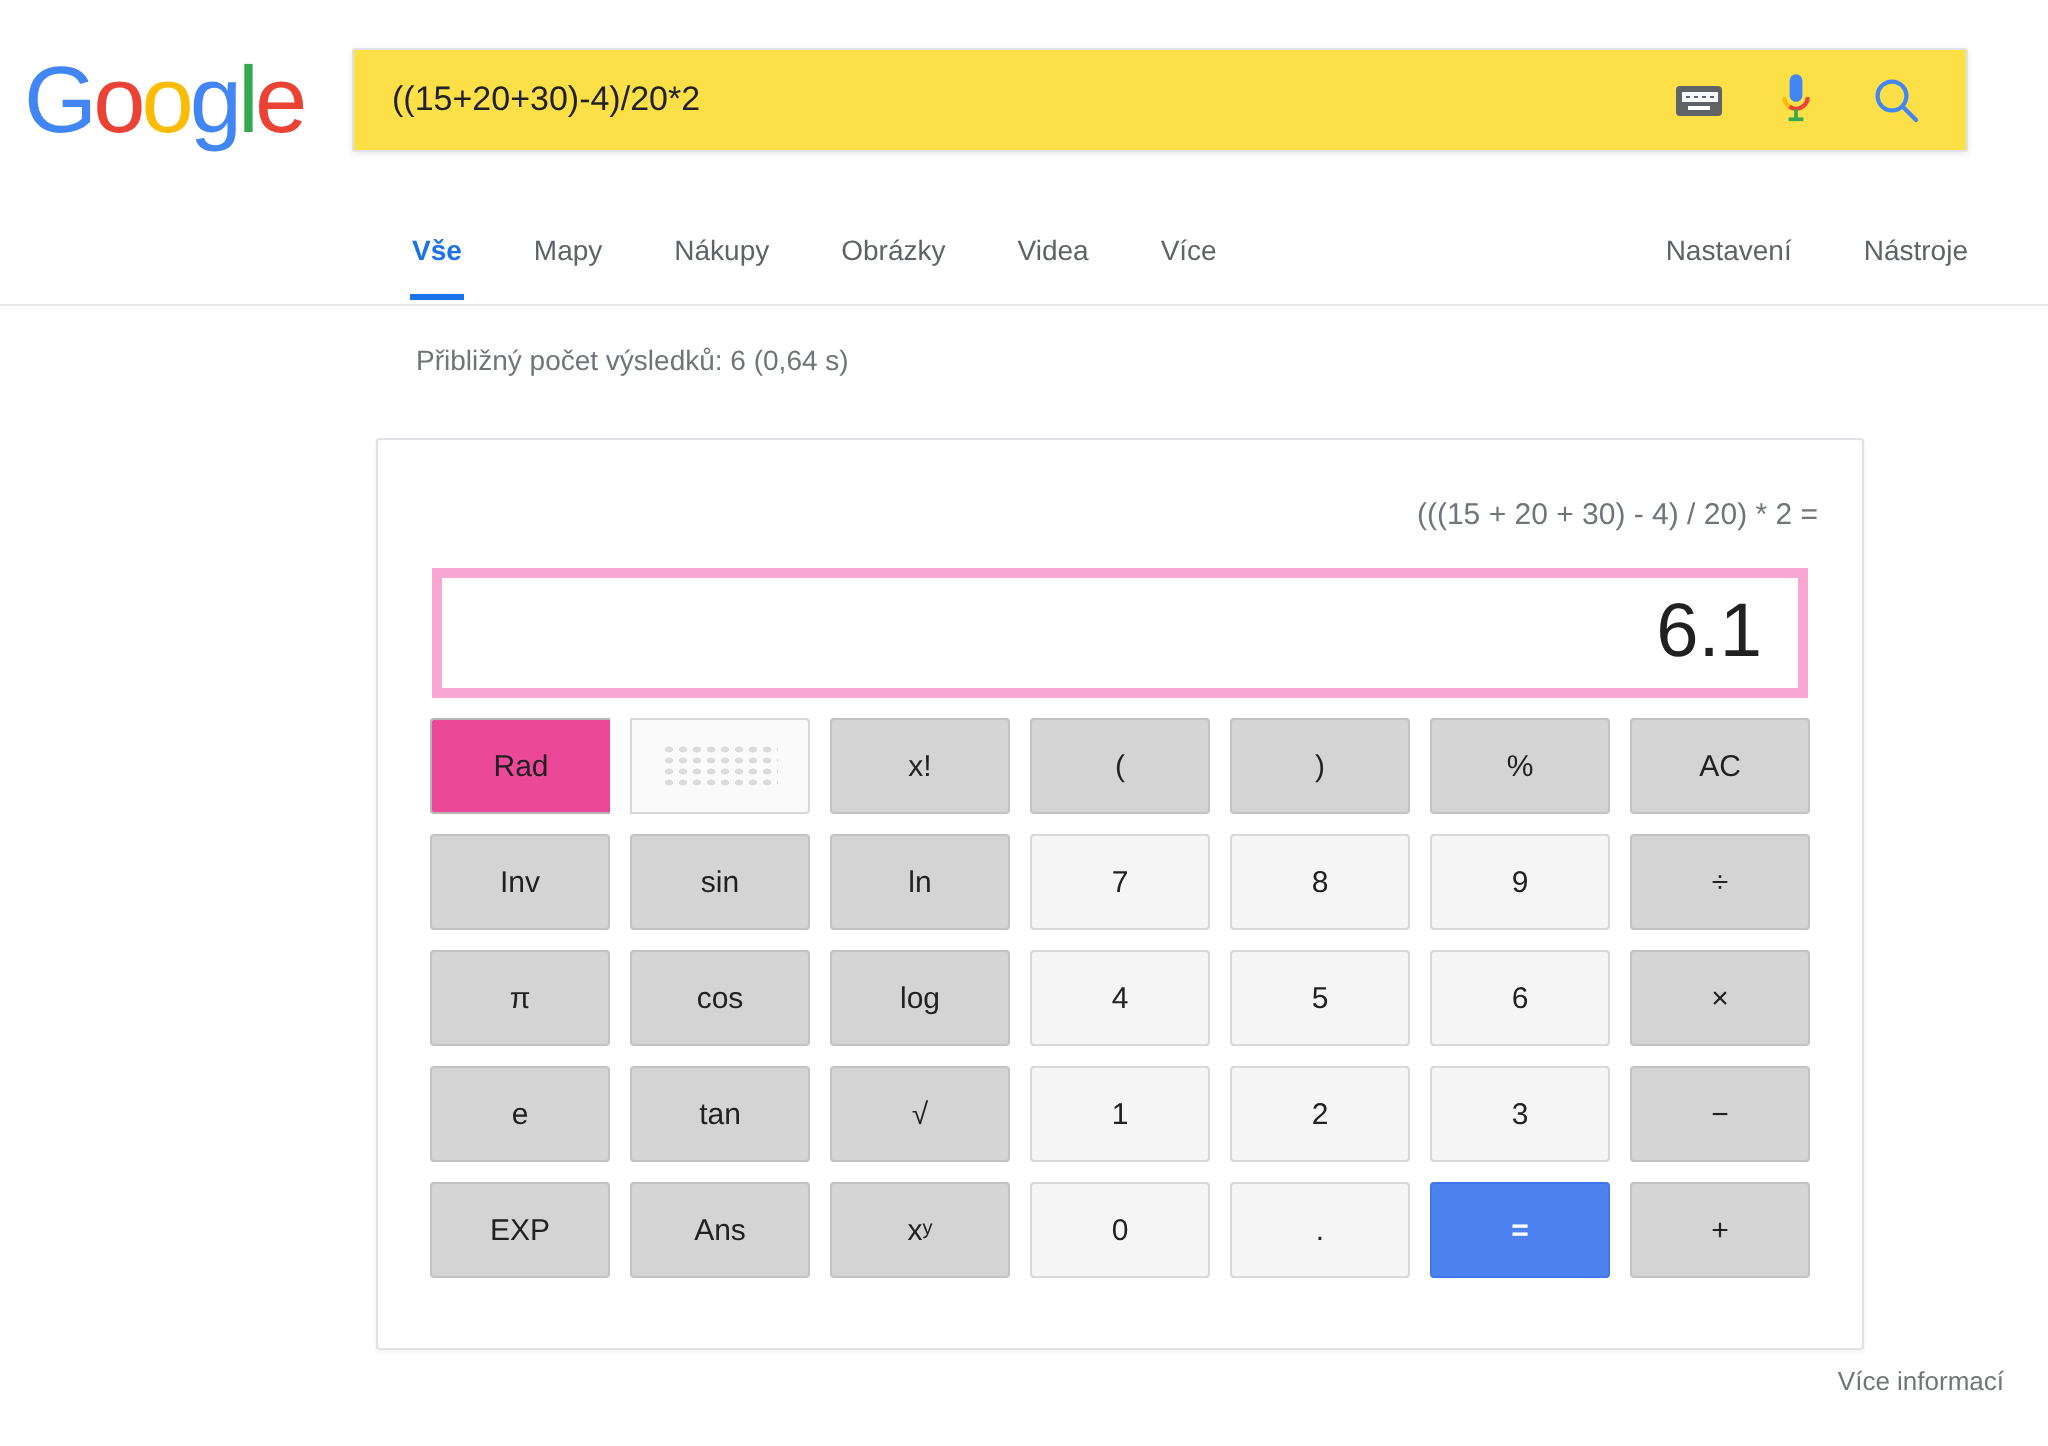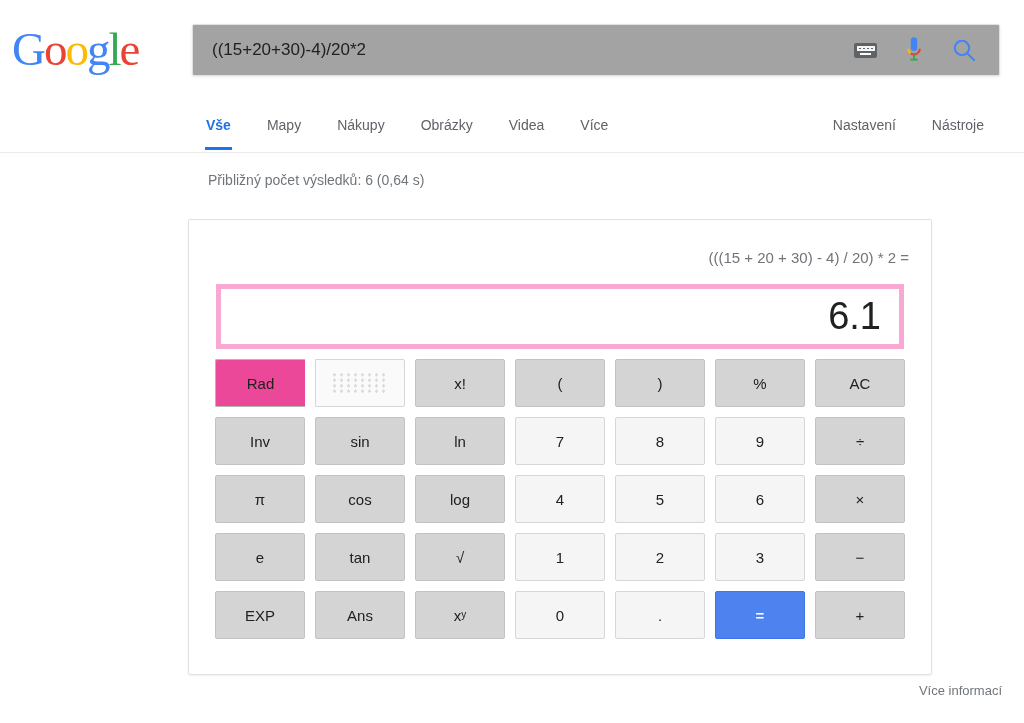--- a/index.html
+++ b/index.html
@@ -23,39 +23,39 @@
     height: 99px;
     background: #fff;
   }
   .logo {
     position: absolute;
     left: 12px;
     top: 26px;
     font-size: 47px;
     line-height: 47px;
     letter-spacing: -2px;
-    font-family: Liberation Serif, serif;
+    font-family: Liberation Sans, sans-serif;
     font-weight: 400;
     user-select: none;
   }
   .logo span { display: inline-block; }
   .c-blue   { color: #4285f4; }
   .c-red    { color: #ea4335; }
   .c-yellow { color: #fbbc05; }
   .c-green  { color: #34a853; }
 
   .searchbar {
     position: absolute;
-    left: 192px;
+    left: 176px;
     top: 24px;
     width: 808px;
     height: 52px;
     border: 1px solid #dfe1e5;
     border-radius: 2px;
-    background: #a3a3a3;
+    background: #fde047;
     box-sizing: border-box;
     box-shadow: 0 1px 3px rgba(32,33,36,.10);
     display: flex;
     align-items: center;
   }
   .search-input {
     flex: 1 1 auto;
     border: 0;
     outline: 0;
     font-size: 17px;

